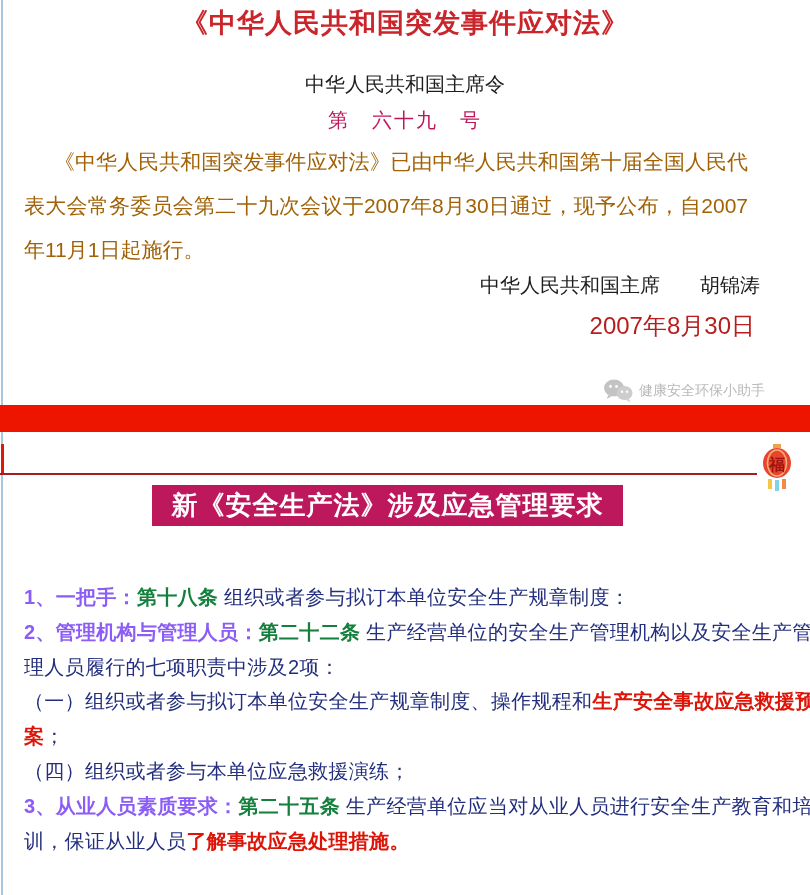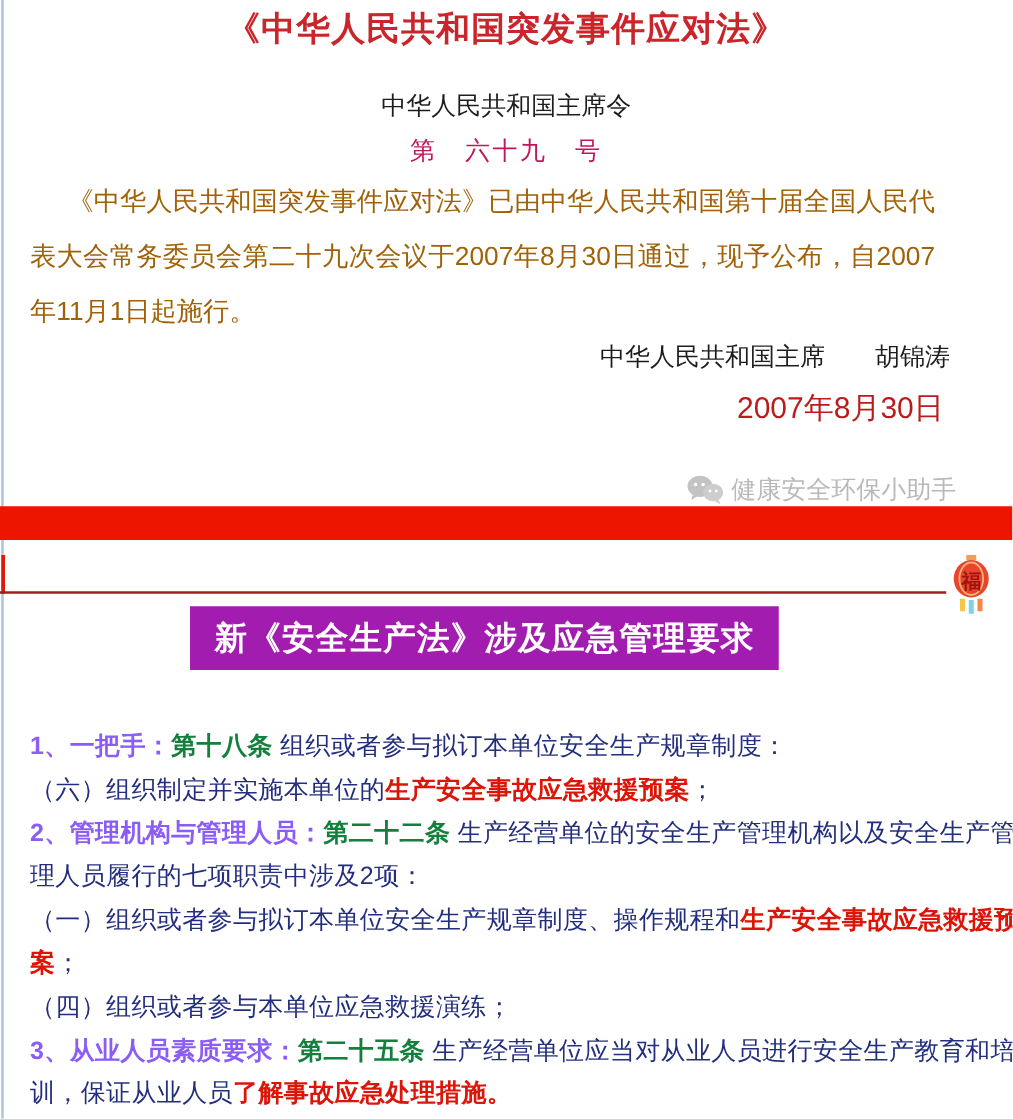--- a/index.html
+++ b/index.html
@@ -17,34 +17,34 @@
   .order-heading{position:absolute;top:71px;left:0;width:100%;text-align:center;
     font-size:20px;color:#1d1d1d;z-index:1;}
   .order-number{position:absolute;top:107px;left:0;width:100%;text-align:center;
     font-size:20px;color:#be185d;letter-spacing:2px;z-index:1;}
   .decree-body{position:absolute;top:140px;left:24px;width:724px;
     font-size:21px;line-height:44px;text-align:justify;text-indent:30px;color:#a16207;z-index:1;}
   .decree-signer{position:absolute;top:272px;right:50px;font-size:20px;color:#1d1d1d;z-index:1;}
   .decree-date{position:absolute;top:310px;right:55px;font-size:24px;color:#b91c1c;z-index:1;}
 
   
-  .watermark{position:absolute;top:378px;right:45px;display:flex;align-items:flex-end;gap:6px;
-    color:#b9b9b9;font-size:20px;z-index:3;}
+  .watermark{position:absolute;top:378px;right:45px;display:flex;align-items:center;gap:6px;
+    color:#b9b9b9;font-size:14px;z-index:3;}
   .watermark svg{display:block;}
 
   
   .red-bar{position:absolute;top:405px;left:0;width:810px;height:27px;background:#ee1500;z-index:2;}
 
   
   .head-red-vline{position:absolute;left:1px;top:444px;width:3px;height:31px;background:#e01808;z-index:2;}
   .head-red-hline{position:absolute;left:0;top:473px;width:757px;height:2px;background:#a31f1f;z-index:2;}
   .emblem{position:absolute;left:759px;top:443px;width:36px;height:50px;z-index:2;}
 
   
-  .banner{position:absolute;top:485px;left:152px;width:471px;height:51px;background:#a21caf;
+  .banner{position:absolute;top:485px;left:152px;width:471px;height:41px;background:#be185d;
     color:#ffffff;font-size:26px;font-weight:bold;letter-spacing:1px;
     display:flex;align-items:center;justify-content:center;z-index:2;}
 
   
   .req-lines{position:absolute;top:580px;left:24px;width:772px;font-size:20px;
     line-height:34.8px;letter-spacing:0.3px;z-index:1;}
   .req-line{white-space:nowrap;}
   .s-navy{color:#232f7e;}
   .s-navy-bold{color:#8b5cf6;font-weight:bold;}
   .s-purple-bold{color:#15803d;font-weight:bold;text-align:right;}
@@ -94,21 +94,20 @@
     <rect x="23" y="36" width="4" height="10" fill="#f4874a"></rect>
   </svg>
 </div>
 
 <div class="banner">
   <span>新《安全生产法》涉及应急管理要求</span>
 </div>
 
 <div class="req-lines" id="req-lines">
     <div class="req-line"><span class="s-navy-bold">1、一把手：</span><span class="s-purple-bold">第十八条</span><span class="s-navy">  组织或者参与拟订本单位安全生产规章制度：</span></div>
-    <div class="req-line"><span class="s-navy">（六）组织制定并实施本单位的</span><span class="s-red-bold">生产安全事故应急救援预案</span><span class="s-navy">；</span></div>
     <div class="req-line"><span class="s-navy-bold">2、管理机构与管理人员：</span><span class="s-purple-bold">第二十二条</span><span class="s-navy">  生产经营单位的安全生产管理机构以及安全生产管</span></div>
     <div class="req-line"><span class="s-navy">理人员履行的七项职责中涉及2项：</span></div>
     <div class="req-line"><span class="s-navy">（一）组织或者参与拟订本单位安全生产规章制度、操作规程和</span><span class="s-red-bold">生产安全事故应急救援预</span></div>
     <div class="req-line"><span class="s-red-bold">案</span><span class="s-navy">；</span></div>
     <div class="req-line"><span class="s-navy">（四）组织或者参与本单位应急救援演练；</span></div>
     <div class="req-line"><span class="s-navy-bold">3、从业人员素质要求：</span><span class="s-purple-bold">第二十五条</span><span class="s-navy">  生产经营单位应当对从业人员进行安全生产教育和培</span></div>
     <div class="req-line"><span class="s-navy">训，保证从业人员</span><span class="s-red-bold">了解事故应急处理措施。</span></div>
   </div>
 
 </body></html>

